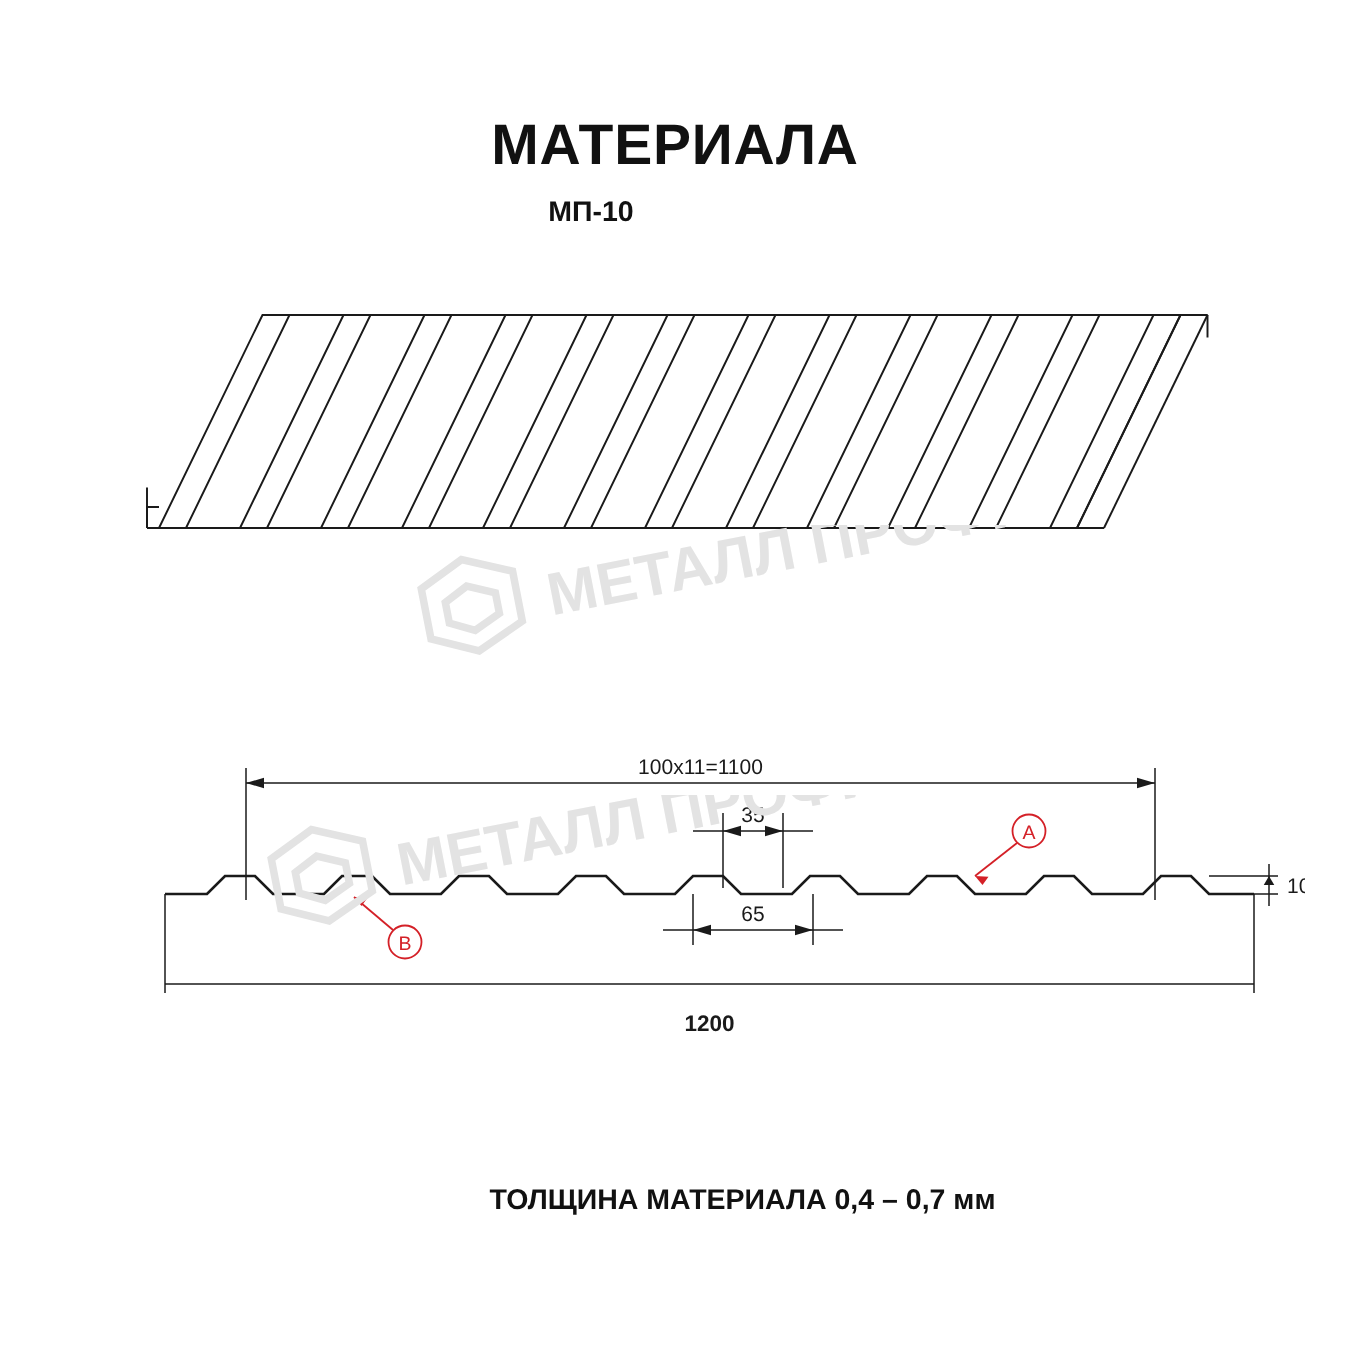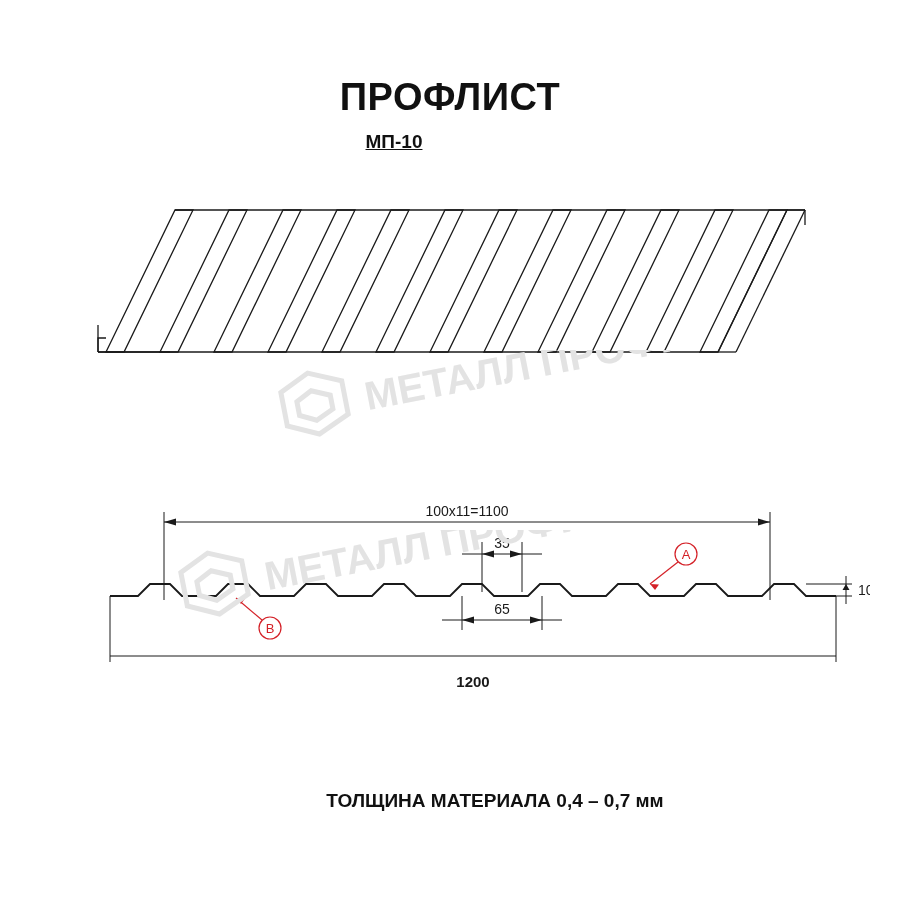--- a/index.html
+++ b/index.html
@@ -33,21 +33,20 @@
   }
   .subtitle {
     position: absolute;
     left: 0;
     top: 131px;
     width: 788px;
     text-align: center;
     font-size: 19px;
     font-weight: bold;
     color: #111111;
-    text-decoration: underline;
   }
   
   .iso-wrap {
     position: absolute;
     left: 70px;
     top: 180px;
     width: 760px;
     height: 220px;
   }
   .section-wrap {
@@ -97,21 +96,21 @@
     font-family: "Liberation Sans", sans-serif;
     font-size: 13px;
     fill: #d42027;
   }
 </style>
 </head>
 <body>
 
 <div class="page">
 
-  <div class="title">ПРОФЛИСТ</div>
+  <div class="title">МАТЕРИАЛА</div>
   <div class="subtitle">МП-10</div>
 
   <div class="iso-wrap">
     <svg width="760" height="220" viewBox="0 0 760 220" xmlns="http://www.w3.org/2000/svg">
       <g fill="none" stroke="#1a1a1a" stroke-width="1.3" stroke-linejoin="miter" stroke-linecap="butt">
 
         <path d="M28 172 L100 172"></path>
 
         <path d="M28 172 L28 145"></path>
 

